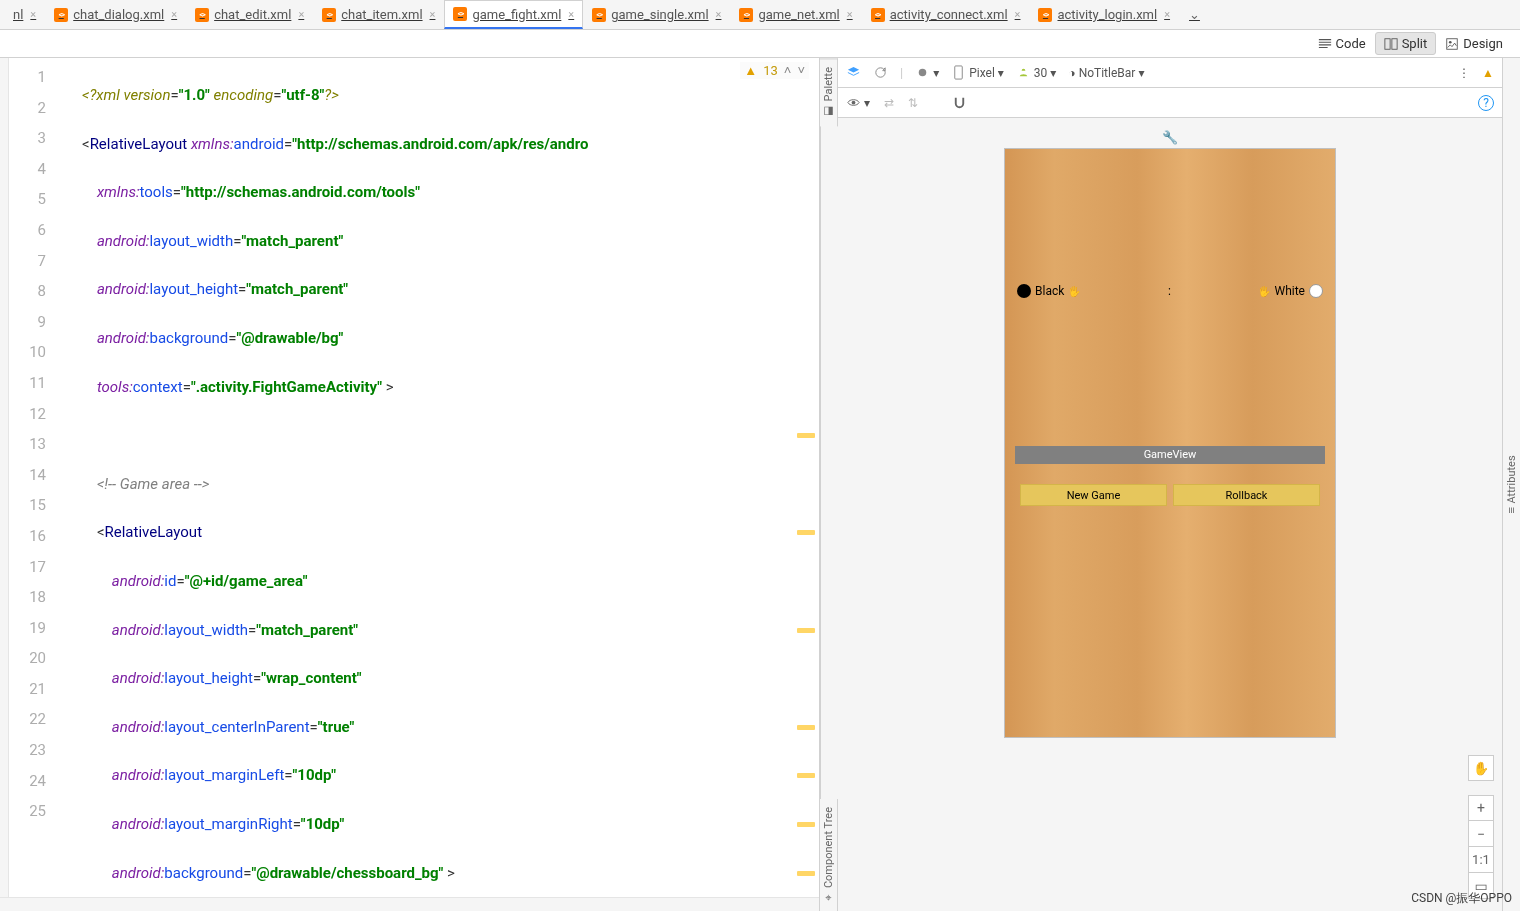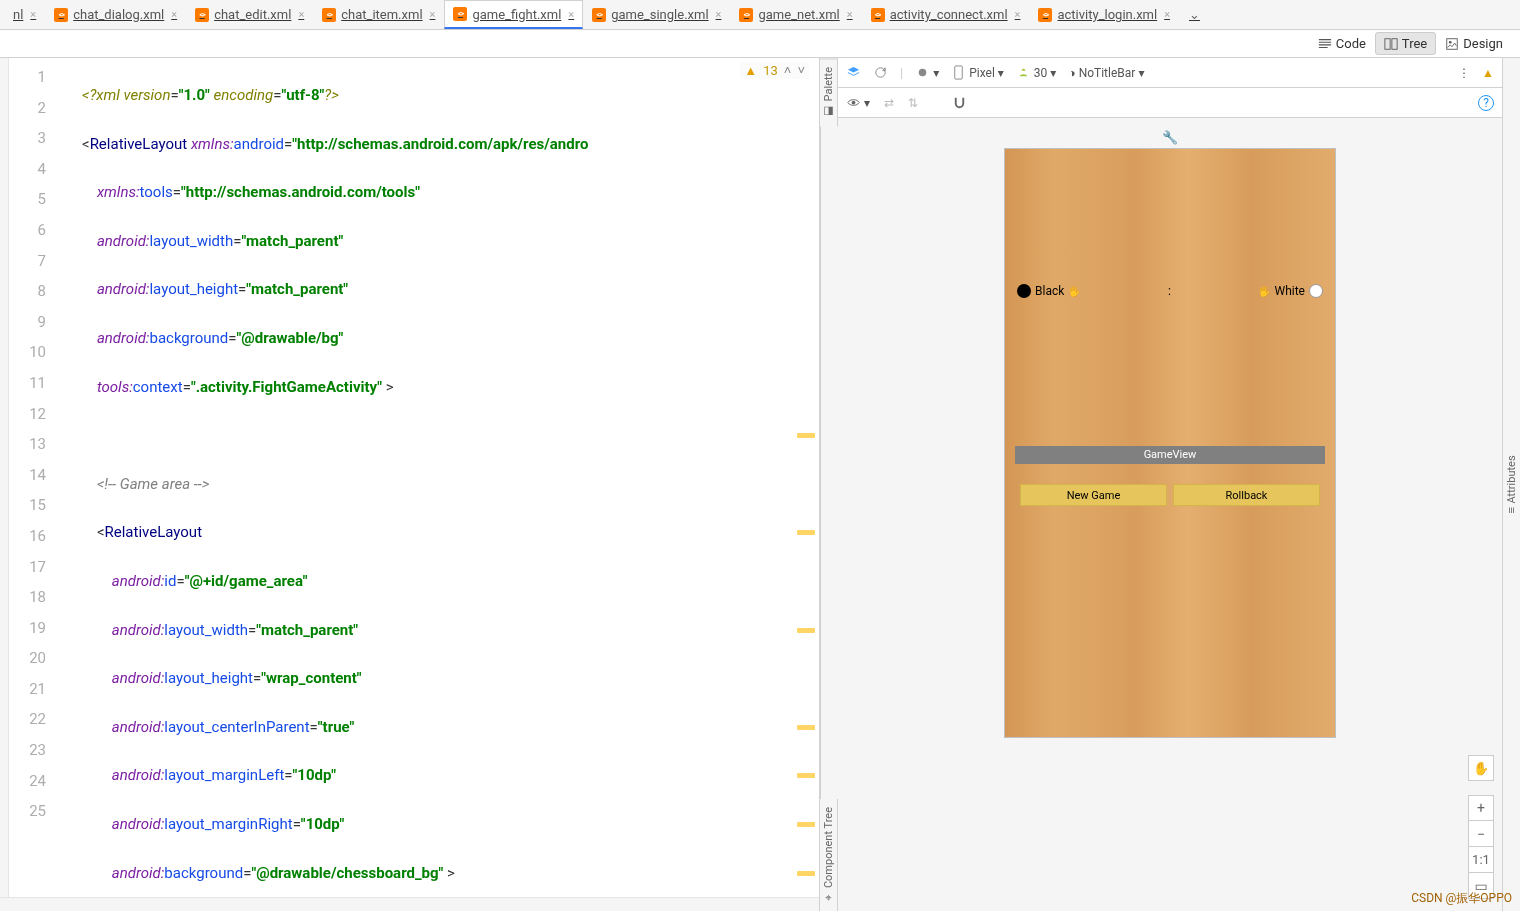--- a/index.html
+++ b/index.html
@@ -67,21 +67,21 @@
   .gameview{margin:148px 10px 0;height:18px;background:#808080;color:#fff;text-align:center;font-size:11px;line-height:18px;}
   .btns{display:flex;gap:6px;margin:20px 15px 0;}
   .gbtn{flex:1;height:22px;background:#e6c65c;color:#000;font-size:11px;display:flex;align-items:center;justify-content:center;border:1px solid #d4b548;}
   .zoom-ctrl{position:absolute;right:8px;bottom:12px;display:flex;flex-direction:column;gap:0;}
   .zbtn{width:26px;height:26px;border:1px solid #ccc;background:#fff;display:flex;align-items:center;justify-content:center;font-size:14px;color:#666;cursor:pointer;}
   .zbtn + .zbtn{border-top:none;}
   .handbtn{width:26px;height:26px;border:1px solid #ccc;background:#fff;margin-bottom:14px;display:flex;align-items:center;justify-content:center;}
 
   .attr-side{width:18px;border-left:1px solid #d1d1d1;background:#f5f5f5;display:flex;align-items:center;justify-content:center;}
 
-  .watermark{position:fixed;right:8px;bottom:4px;color:#a16207;font-size:12px;}
+  .watermark{position:fixed;right:8px;bottom:4px;color:#404040;font-size:12px;}
 </style>
 </head>
 <body>
 
 <div class="tabs">
   <div class="tab">
       <span>nl</span>
       <span class="tab-close">×</span>
     </div>
   <div class="tab">
@@ -132,21 +132,21 @@
       <svg viewBox="0 0 16 16">
         <path d="M1 3h14M1 6h14M1 9h14M1 12h10" stroke="#555" stroke-width="1.3"></path>
       </svg>
       <span>Code</span>
     </div>
   <div class="viewbtn active">
       <svg viewBox="0 0 16 16">
         <rect x="1" y="2" width="6" height="12" fill="none" stroke="#555"></rect>
         <rect x="9" y="2" width="6" height="12" fill="none" stroke="#555"></rect>
       </svg>
-      <span>Tree</span>
+      <span>Split</span>
     </div>
   <div class="viewbtn">
       <svg viewBox="0 0 16 16">
         <rect x="2" y="2" width="12" height="12" fill="none" stroke="#555"></rect>
         <circle cx="6" cy="6" r="1.5" fill="#555"></circle>
         <path d="M3 12l3-3 2 2 3-4 2 3" fill="none" stroke="#555"></path>
       </svg>
       <span>Design</span>
     </div>
 </div>

